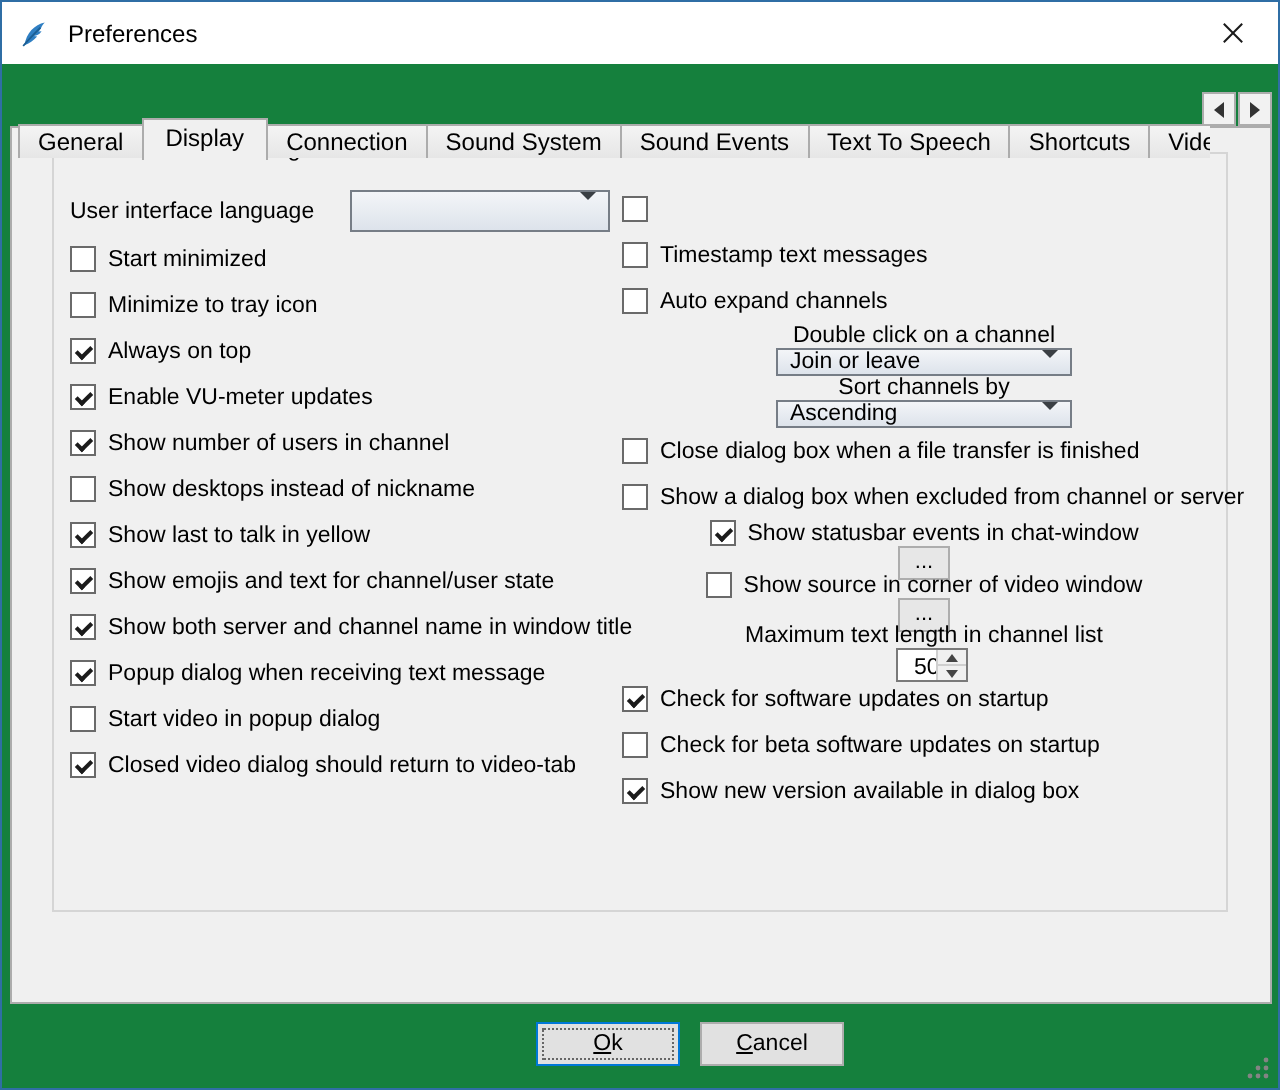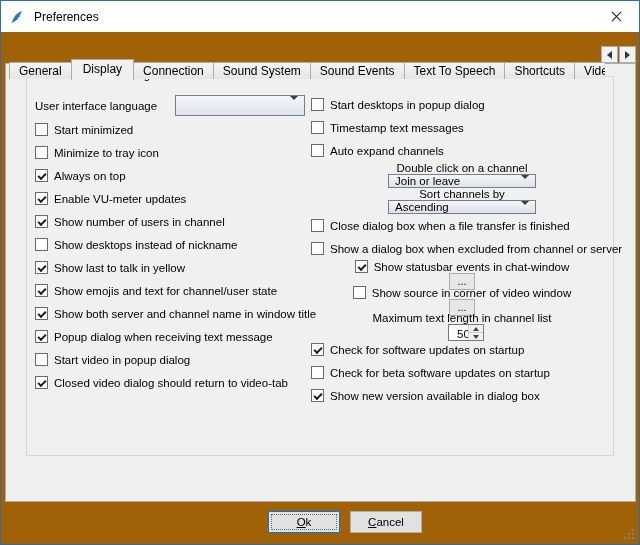--- a/index.html
+++ b/index.html
@@ -1,17 +1,17 @@
 <!DOCTYPE html>
 <html><head>
 <meta charset="utf-8">
 <style>
   * { margin:0; padding:0; box-sizing:border-box; font-family:"Liberation Sans","DejaVu Sans",sans-serif; }
   html,body { background:#ffffff; }
-  .window { position:relative; width:640px; height:545px; background:#a16207; border:1px solid #2f6ea5; overflow:hidden; }
+  .window { position:relative; width:640px; height:545px; background:#15803d; border:1px solid #2f6ea5; overflow:hidden; }
 
   
   .titlebar { position:absolute; top:0; left:0; right:0; height:31px; background:#ffffff; display:flex; align-items:center; }
   .app-icon { width:18px; height:18px; margin-left:8px; display:flex; align-items:center; }
   .title-text { margin-left:7px; font-size:12px; color:#000; }
   .close-btn { position:absolute; right:0; top:0; width:46px; height:31px; display:flex; align-items:center; justify-content:center; }
   .x-icon { position:relative; width:11px; height:11px; display:inline-block; }
   .x-icon::before,.x-icon::after { content:""; position:absolute; left:-1px; top:5px; width:13px; height:1px; background:#1a1a1a; }
   .x-icon::before { transform:rotate(45deg); }
   .x-icon::after { transform:rotate(-45deg); }
@@ -171,21 +171,20 @@
         </label>
         <label class="check checked">
           <span class="box"></span>
             <span class="lbl">Closed video dialog should return to video-tab</span>
         </label>
       </div>
 
       <div class="col col-right">
         <label class="check">
           <span class="box"></span>
-            <span class="lbl">Start desktops in popup dialog</span>
         </label>
         <label class="check">
           <span class="box"></span>
             <span class="lbl">Timestamp text messages</span>
         </label>
         <label class="check">
           <span class="box"></span>
             <span class="lbl">Auto expand channels</span>
         </label>
 

